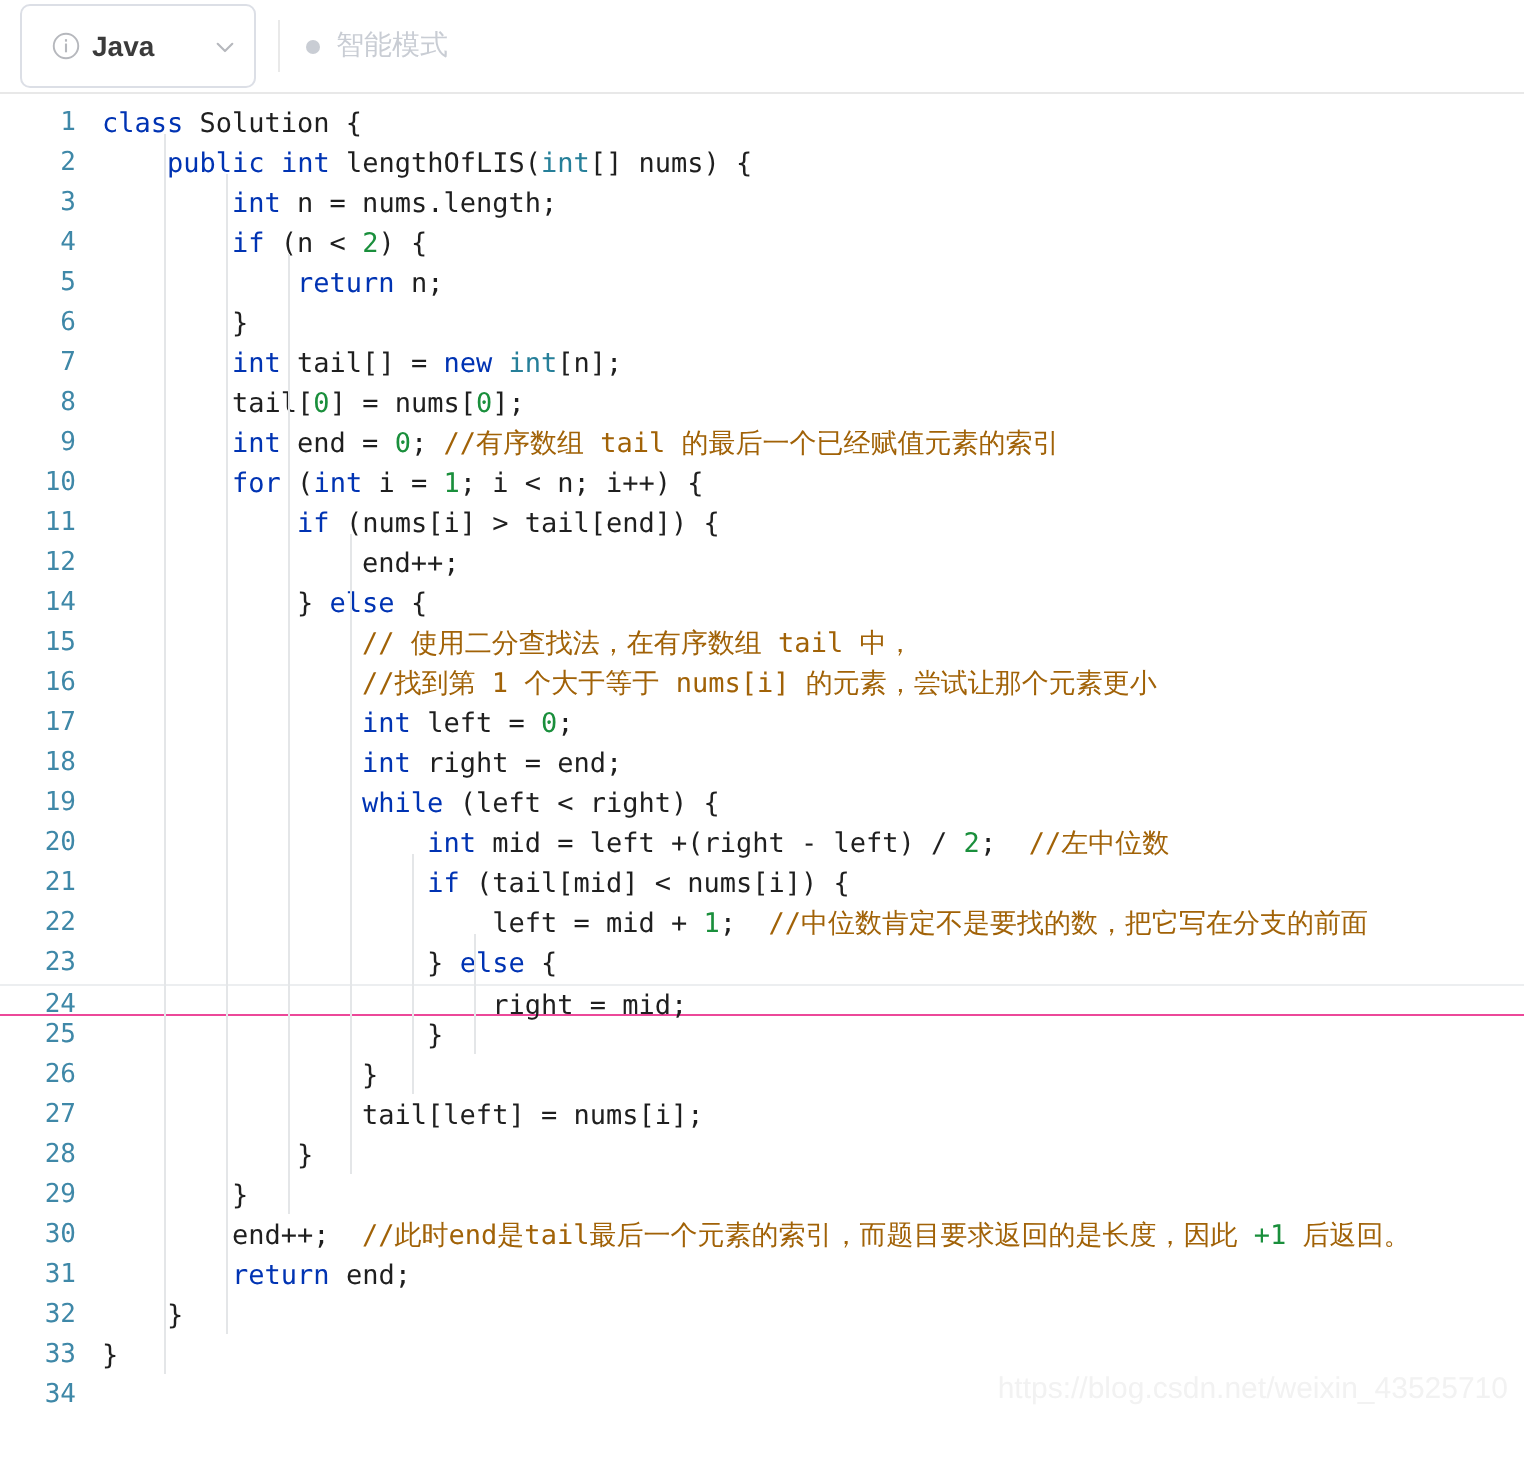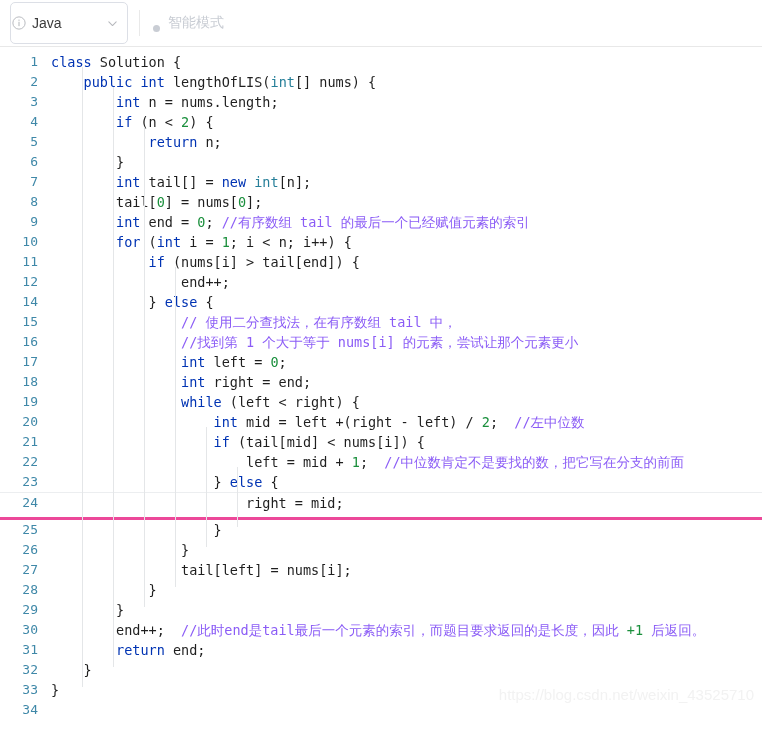--- a/index.html
+++ b/index.html
@@ -24,26 +24,27 @@
     padding-left: 10px;
     background: #ffffff;
     border-bottom: 1px solid #e8e8e8;
   }
   #lang-select {
     display: flex;
     align-items: center;
     height: 42px;
     box-sizing: border-box;
     min-width: 118px;
-    padding: 0 8px 0 1px;
+    padding: 0 8px 0 15px;
     border: 1px solid #dcdfe6;
     border-radius: 5px;
     background: #ffffff;
     cursor: pointer;
     user-select: none;
+    font-weight: bold;
   }
   .info-icon {
     width: 14px;
     height: 14px;
     flex: 0 0 auto;
     margin-right: 6px;
     display: block;
   }
   #lang-label {
     font-size: 14px;
@@ -61,21 +62,21 @@
     box-sizing: content-box;
   }
   #toolbar-divider {
     width: 1px;
     height: 26px;
     background: #e9e9e9;
     margin: 0 13px 0 11px;
   }
   #smart-mode {
     display: flex;
-    align-items: flex-end;
+    align-items: center;
     user-select: none;
   }
   .dot-icon {
     width: 7px;
     height: 7px;
     border-radius: 50%;
     background: #c9cdd4;
     margin-right: 8px;
     display: block;
     flex: 0 0 auto;
@@ -99,22 +100,22 @@
   }
   .line {
     position: relative;
     height: 20px;
     line-height: 20px;
     white-space: pre;
     box-sizing: border-box;
   }
   .line.active {
     border-top: 1px solid #eceef0;
-    border-bottom: 3px solid #ec4899;
-    height: 28px;
+    border-bottom: 1px solid #ec4899;
+    height: 16px;
   }
   .ln {
     position: absolute;
     left: 0;
     width: 38px;
     text-align: right;
     font-family: "DejaVu Sans Mono", monospace;
     font-size: 13px;
     color: #3f88a8;
     user-select: none;
@@ -142,21 +143,21 @@
     top: 0;
     bottom: 0;
     width: 1px;
     background: #e4e6e8;
   }
 
   
   .kw  { color: #0033b3; text-align: right; }
   .typ { color: #267f99; }
   .num { color: #1a8f3c; }
-  .cmt { color: #8b5cf6; }
+  .cmt { color: #a16207; }
   .pln { color: #1f1f1f; }
 
   #watermark {
     position: absolute;
     right: 8px;
     bottom: 28px;
     font-family: "Liberation Sans", sans-serif;
     font-size: 15px;
     color: #f2f2f2;
     user-select: none;

